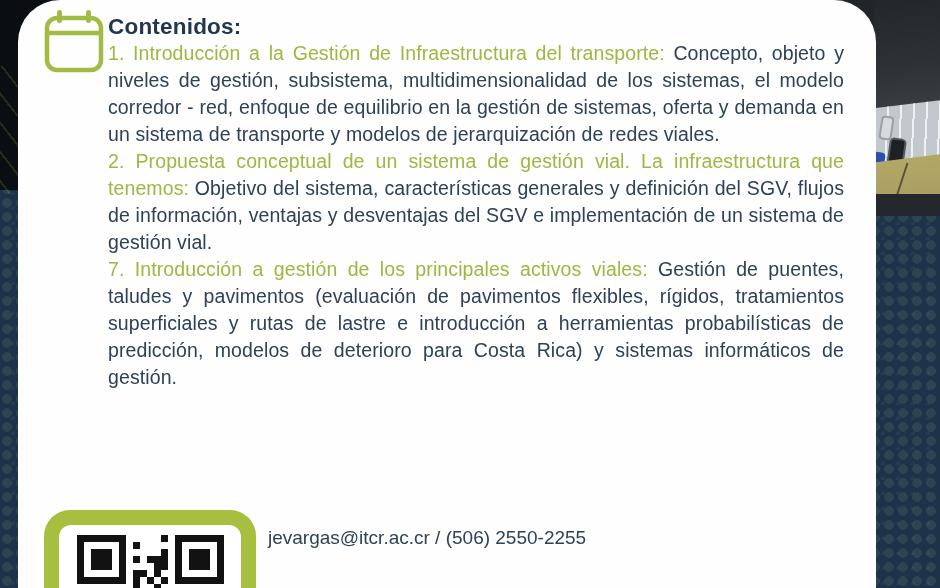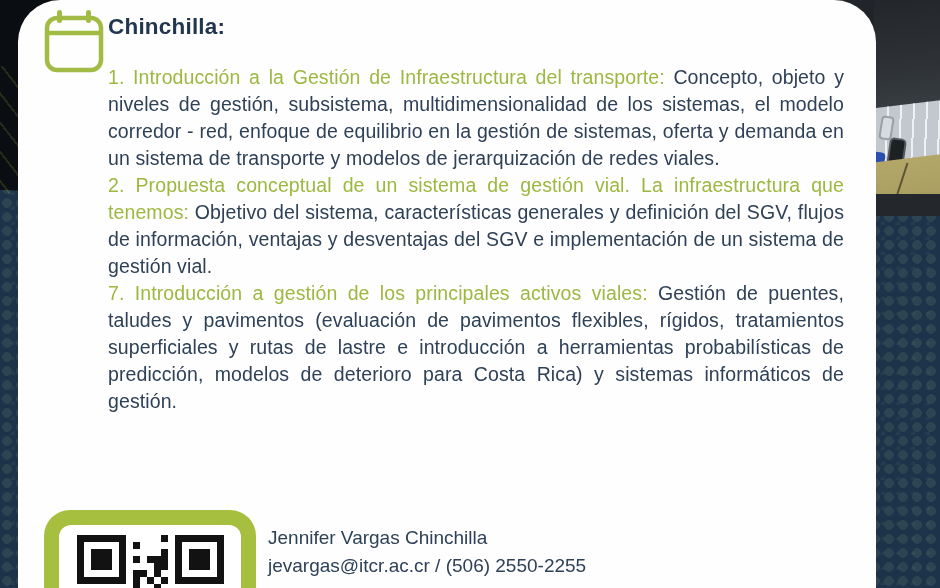--- a/index.html
+++ b/index.html
@@ -54,21 +54,21 @@
   .calendar { position:absolute; left:26px; top:8px; }
 
   .card h1 {
     font-size:22.5px; font-weight:bold; color:#22374e;
     line-height:26px; letter-spacing:.2px;
   }
   .card p {
     text-align:justify; font-size:19.5px; line-height:27px;
     color:#2e4157; letter-spacing:.1px; 
   }
-  .card p.first { margin-top:24px; }
+  .card p.first { margin-top:0; }
   .lead { color:#9db840; }
 
   
   .bottom-row { position:absolute; left:26px; top:510px; display:flex; gap:12px; }
   .qr-box {
     width:212px; height:210px; background:#a6bf3e; border-radius:26px;
     padding:15px; flex:none;
   }
   .qr-inner {
     width:100%; height:170px; background:#ffffff; border-radius:12px;
@@ -98,21 +98,21 @@
 
   <span class="calendar">
     <svg width="60" height="72" viewBox="0 0 60 72" fill="none">
       <rect x="3" y="10" width="54" height="52" rx="10" stroke="#a2bb44" stroke-width="4.5"></rect>
       <line x1="3" y1="25" x2="57" y2="25" stroke="#a2bb44" stroke-width="4.5"></line>
       <rect x="13" y="2" width="5" height="13" rx="2.5" fill="#a2bb44"></rect>
       <rect x="42" y="2" width="5" height="13" rx="2.5" fill="#a2bb44"></rect>
     </svg>
   </span>
 
-  <h1>Chinchilla:</h1>
+  <h1>Contenidos:</h1>
 
   <p class="first"><span class="lead">1. Introducción a la Gestión de Infraestructura del transporte:</span> <span>Concepto, objeto y niveles de gestión, subsistema, multidimensionalidad de los sistemas, el modelo corredor - red, enfoque de equilibrio en la gestión de sistemas, oferta y demanda en un sistema de transporte y modelos de jerarquización de redes viales.</span></p>
 
   <p><span class="lead">2. Propuesta conceptual de un sistema de gestión vial. La infraestructura que tenemos:</span> <span>Objetivo del sistema, características generales y definición del SGV, flujos de información, ventajas y desventajas del SGV e implementación de un sistema de gestión vial.</span></p>
 
   <p><span class="lead">7. Introducción a gestión de los principales activos viales:</span> <span>Gestión de puentes, taludes y pavimentos (evaluación de pavimentos flexibles, rígidos, tratamientos superficiales y rutas de lastre e introducción a herramientas probabilísticas de predicción, modelos de deterioro para Costa Rica) y sistemas informáticos de gestión.</span></p>
 
   <div class="bottom-row">
     <div class="qr-box">
       <div class="qr-inner">
@@ -239,18 +239,17 @@
             <rect x="98" y="0" width="49" height="49" fill="#121212"></rect>
             <rect x="105" y="7" width="35" height="35" fill="#ffffff"></rect>
             <rect x="112" y="14" width="21" height="21" fill="#121212"></rect>
             <rect x="0" y="98" width="49" height="49" fill="#121212"></rect>
             <rect x="7" y="105" width="35" height="35" fill="#ffffff"></rect>
             <rect x="14" y="112" width="21" height="21" fill="#121212"></rect>
           </svg>
       </div>
     </div>
     <div class="contact">
-      <div>Jennifer Vargas Chinchilla</div>
       <div>jevargas@itcr.ac.cr / (506) 2550-2255</div>
     </div>
   </div>
 
 </div>
 
 </body></html>

